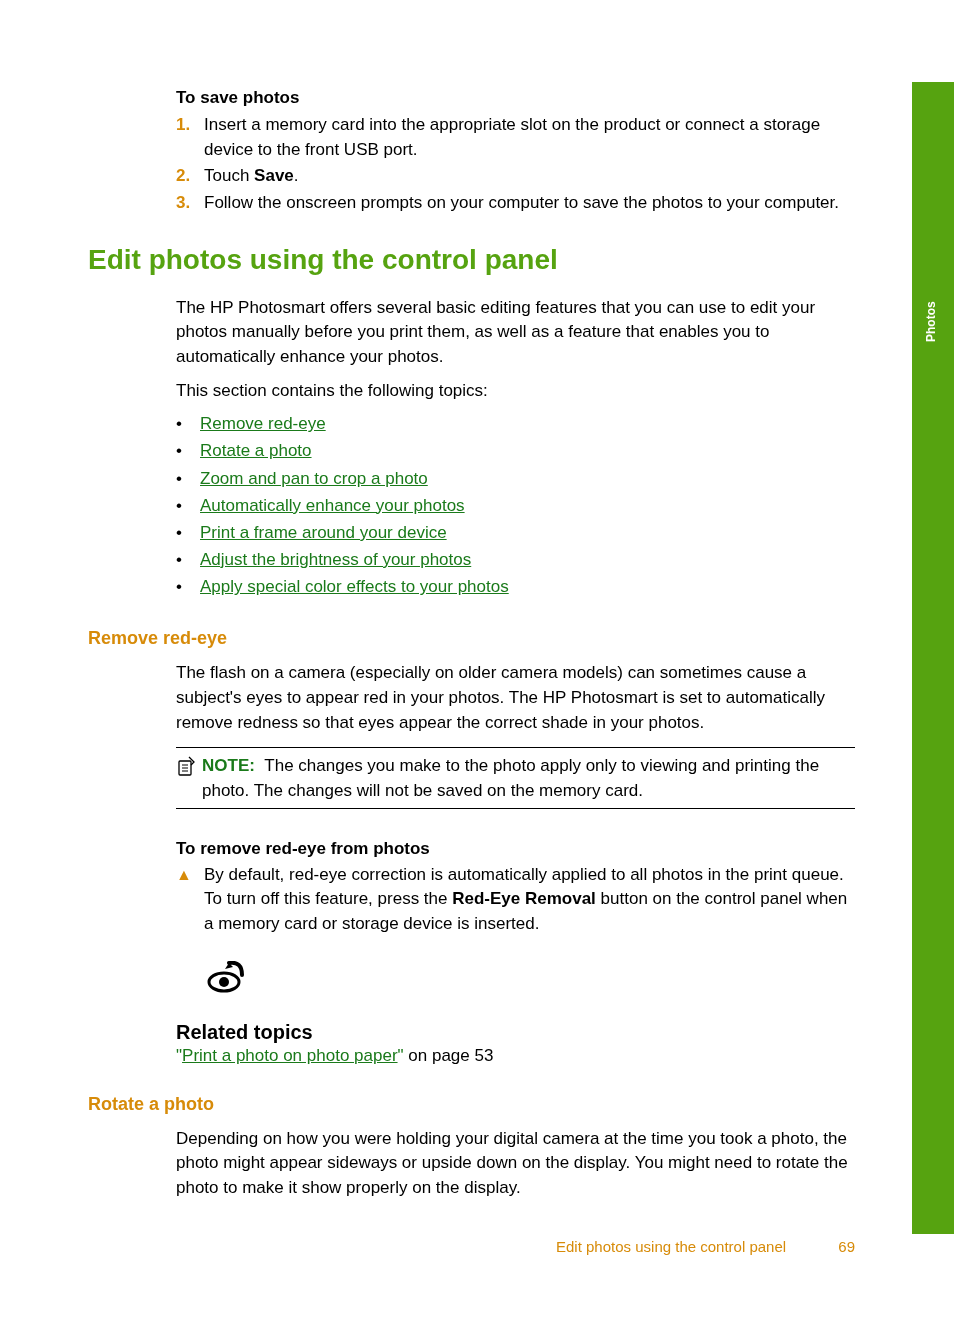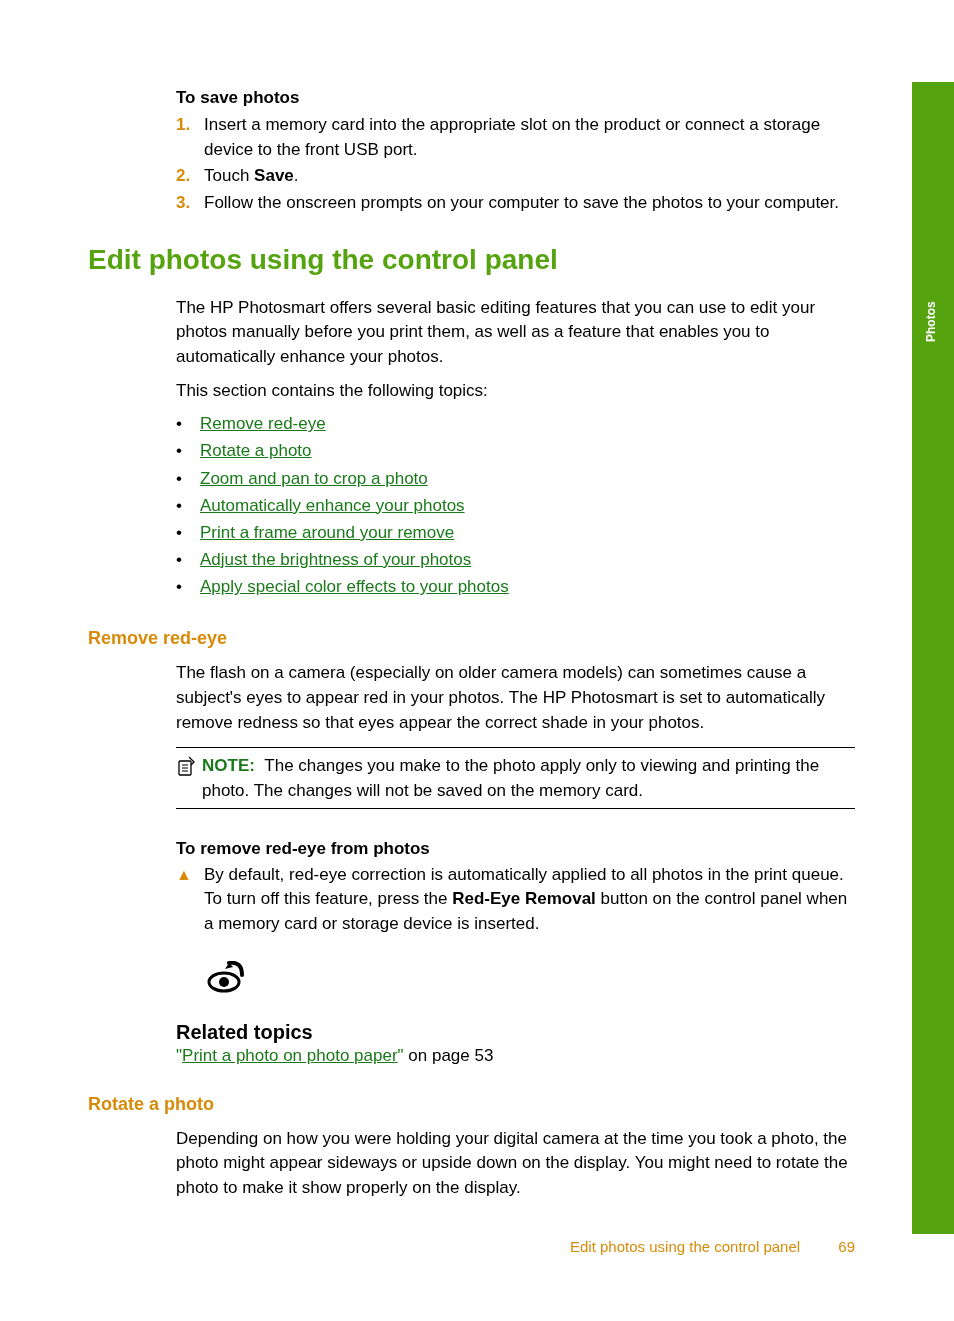--- a/index.html
+++ b/index.html
@@ -170,21 +170,21 @@
       position: absolute;
       bottom: 66px;
       right: 99px;
       font-size: 15px;
     }
     .footer-title {
       color: #d78b09;
     }
     .footer-page {
       color: #d78b09;
-      margin-left: 34px;
+      margin-left: 48px;
       text-align: right;
     }
   </style>
 </head>
 <body>
 
 <div class="side-tab">
   <div class="side-tab-label">Photos</div>
 </div>
 
@@ -225,21 +225,21 @@
       <li>
           <span class="dot">•</span>
           <a href="#" class="link">Zoom and pan to crop a photo</a>
         </li>
       <li>
           <span class="dot">•</span>
           <a href="#" class="link">Automatically enhance your photos</a>
         </li>
       <li>
           <span class="dot">•</span>
-          <a href="#" class="link">Print a frame around your remove</a>
+          <a href="#" class="link">Print a frame around your device</a>
         </li>
       <li>
           <span class="dot">•</span>
           <a href="#" class="link">Adjust the brightness of your photos</a>
         </li>
       <li>
           <span class="dot">•</span>
           <a href="#" class="link">Apply special color effects to your photos</a>
         </li>
     </ul>

